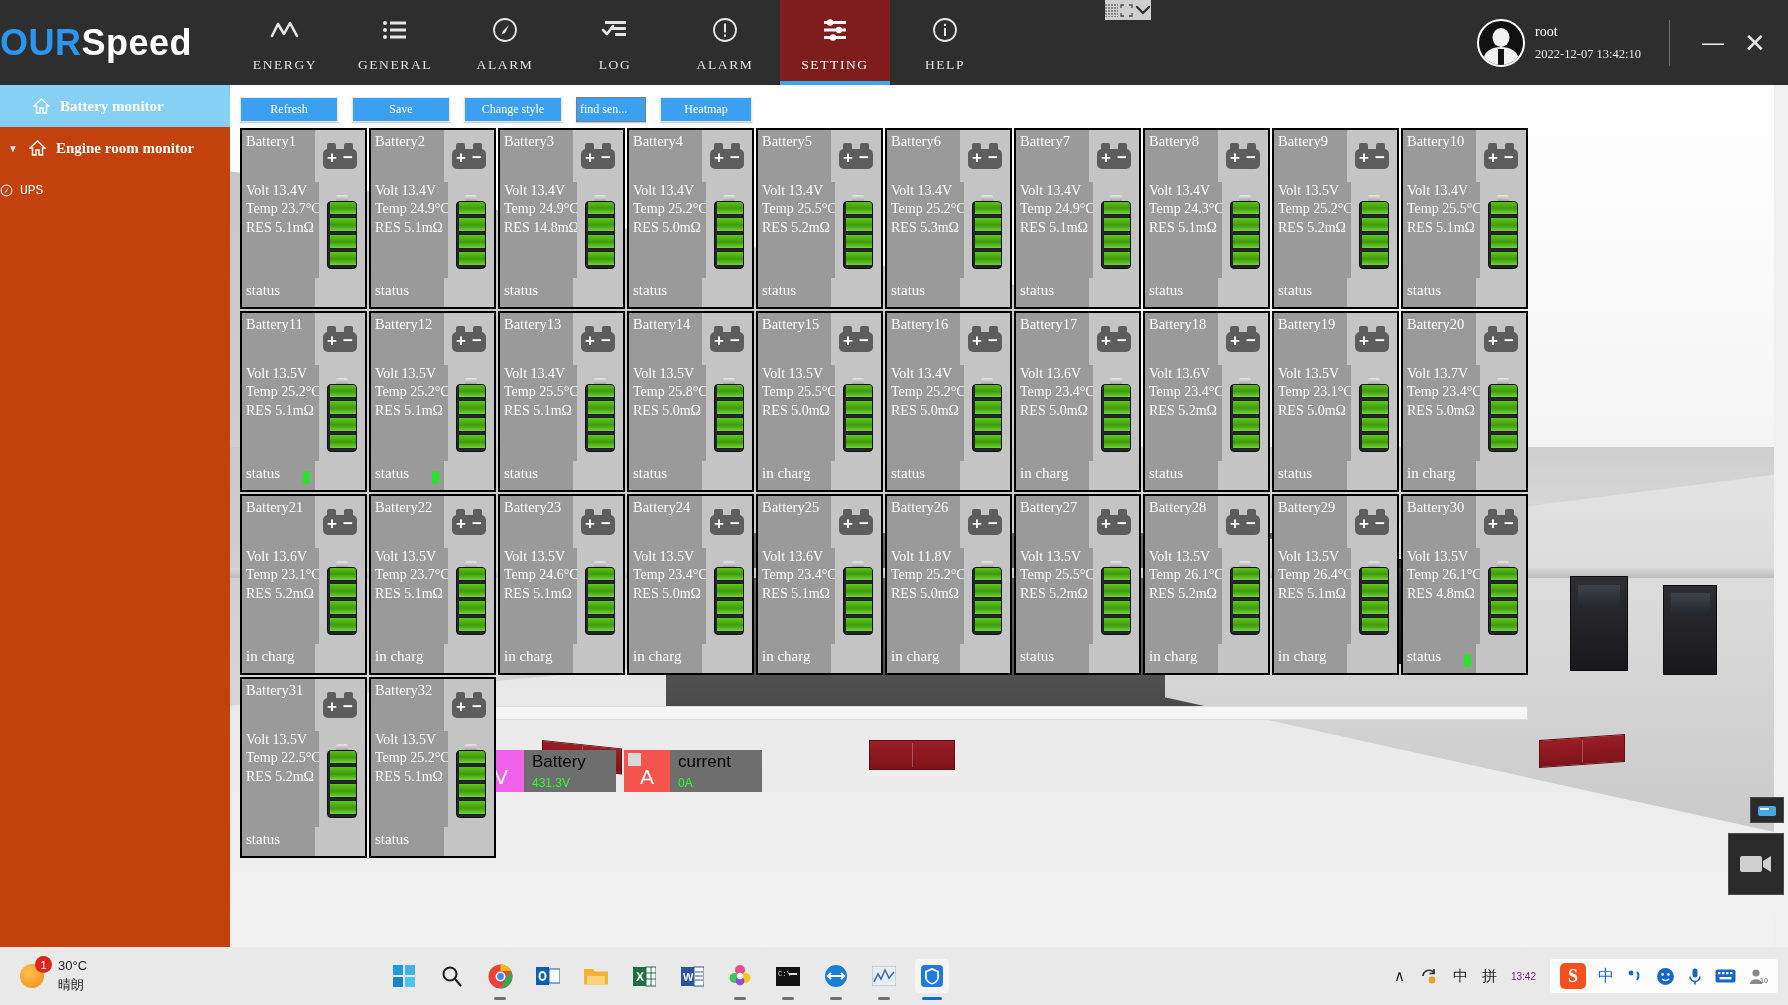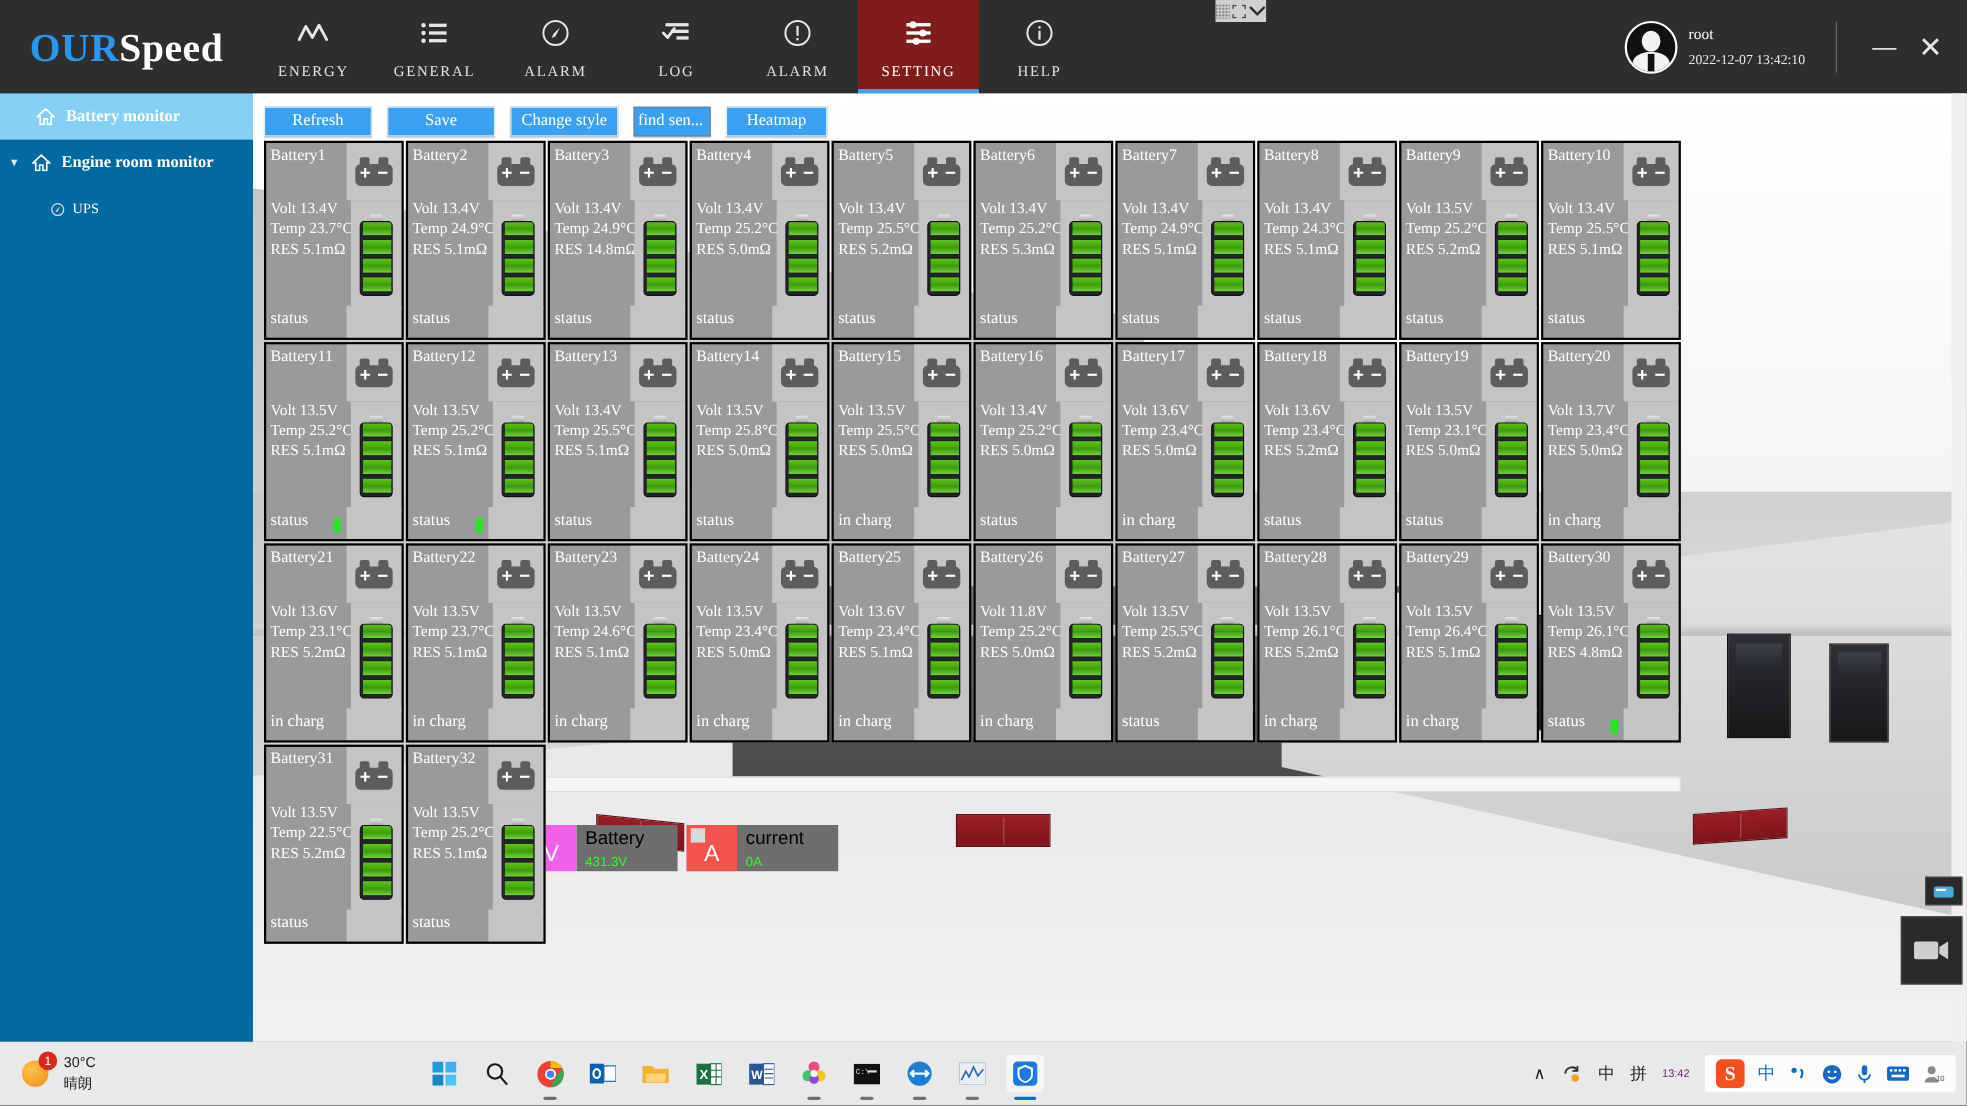--- a/index.html
+++ b/index.html
@@ -11,22 +11,22 @@
   }
   #app { position: relative; width: 1788px; height: 1005px; }
 
   
   .topbar {
     position: absolute; top: 0; left: 0; width: 1788px; height: 85px;
     background: #2e2e2e;
     display: flex; align-items: stretch;
   }
   .brand {
-    width: 230px; display: flex; align-items: center; justify-content: center;
-    font-family: Liberation Serif, serif;
+    width: 230px; display: flex; align-items: center; 
+    font-family: Liberation Sans, sans-serif;
     font-size: 36px; font-weight: bold; letter-spacing: .5px;
   }
   .brand .b1 { color: #2a96f0; }
   .brand .b2 { color: #ffffff; }
 
   .navs { display: flex; align-items: stretch; }
   .nav-item {
     width: 110px; position: relative;
     display: flex; flex-direction: column; align-items: center; justify-content: center;
     color: #d8d8d8; cursor: pointer;
@@ -81,49 +81,49 @@
   .user-txt .udate { font-size: 12.5px; margin-top: 7px; color: #e9e9e9; }
   .divider-v { width: 1px; height: 46px; background: #6e6e6e; margin: 0 22px 0 28px; }
   .wbtn { color: #e7e7e7; font-size: 26px; width: 42px; text-align: center; cursor: pointer;
           font-family: "Liberation Sans", sans-serif; line-height: 1; }
   .wbtn.mini { font-size: 22px; }
   .wbtn.close { margin-right: 12px; }
 
   
   .sidebar {
     position: absolute; left: 0; top: 85px; width: 230px; bottom: 58px;
-    background: #0369a1;
+    background: #c2410c;
   }
   .side-item {
     height: 42px; display: flex; align-items: center;
     color: #ffffff; font-size: 15px; font-weight: bold; cursor: pointer;
     font-family: "Liberation Serif", serif;
   }
   .side-item.sel { background: #86d0f5; color: #ffffff; }
   .side-item .caret {
     width: 26px; text-align: center; font-size: 10px; color: #e6e6e6;
   }
   .side-item .home { width: 22px; display:flex; align-items:center; justify-content:center; }
   .side-item.lvl1 { padding-left: 30px; }
-  .side-item.sub { padding-left: 46px; font-size: 13px; font-weight: normal; }
+  .side-item.sub { font-size: 13px; font-weight: normal; font-family: Liberation Mono, monospace; }
   .side-item.sub .dot-ic { margin-right: 7px; display:flex; }
 
   
   .content {
     position: absolute; left: 230px; top: 85px; right: 0; bottom: 58px;
     background: #ffffff;
   }
   .toolbar {
     position: absolute; left: 10px; top: 12px; display: flex; gap: 14px; z-index: 30;
   }
   .tb-btn {
     background: #3ba0ef; color: #ffffff;
     border: 1px solid #e9e9e9;
     font-family: "Liberation Serif", serif;
-    font-size: 15px; padding: 4px 0; width: 98px; text-align: center;
+    font-size: 12px; padding: 4px 0; width: 98px; text-align: center;
     cursor: pointer; box-shadow: 0 1px 1px rgba(0,0,0,.2);
   }
   .tb-btn.w-find { width: 70px; text-align: left; padding-left: 3px; border-color:#7d7d7d;}
   .tb-btn.w-heat { width: 92px; }
 
   
   .scene { position: absolute; left: 0; top: 0; right: 0; bottom: 0; overflow: hidden; }
   .floor {
     position: absolute; left: 0; top: 42%; width: 100%; height: 58%;
     background: linear-gradient(#cfcfcf, #e8e8e8 45%, #f2f2f2);

